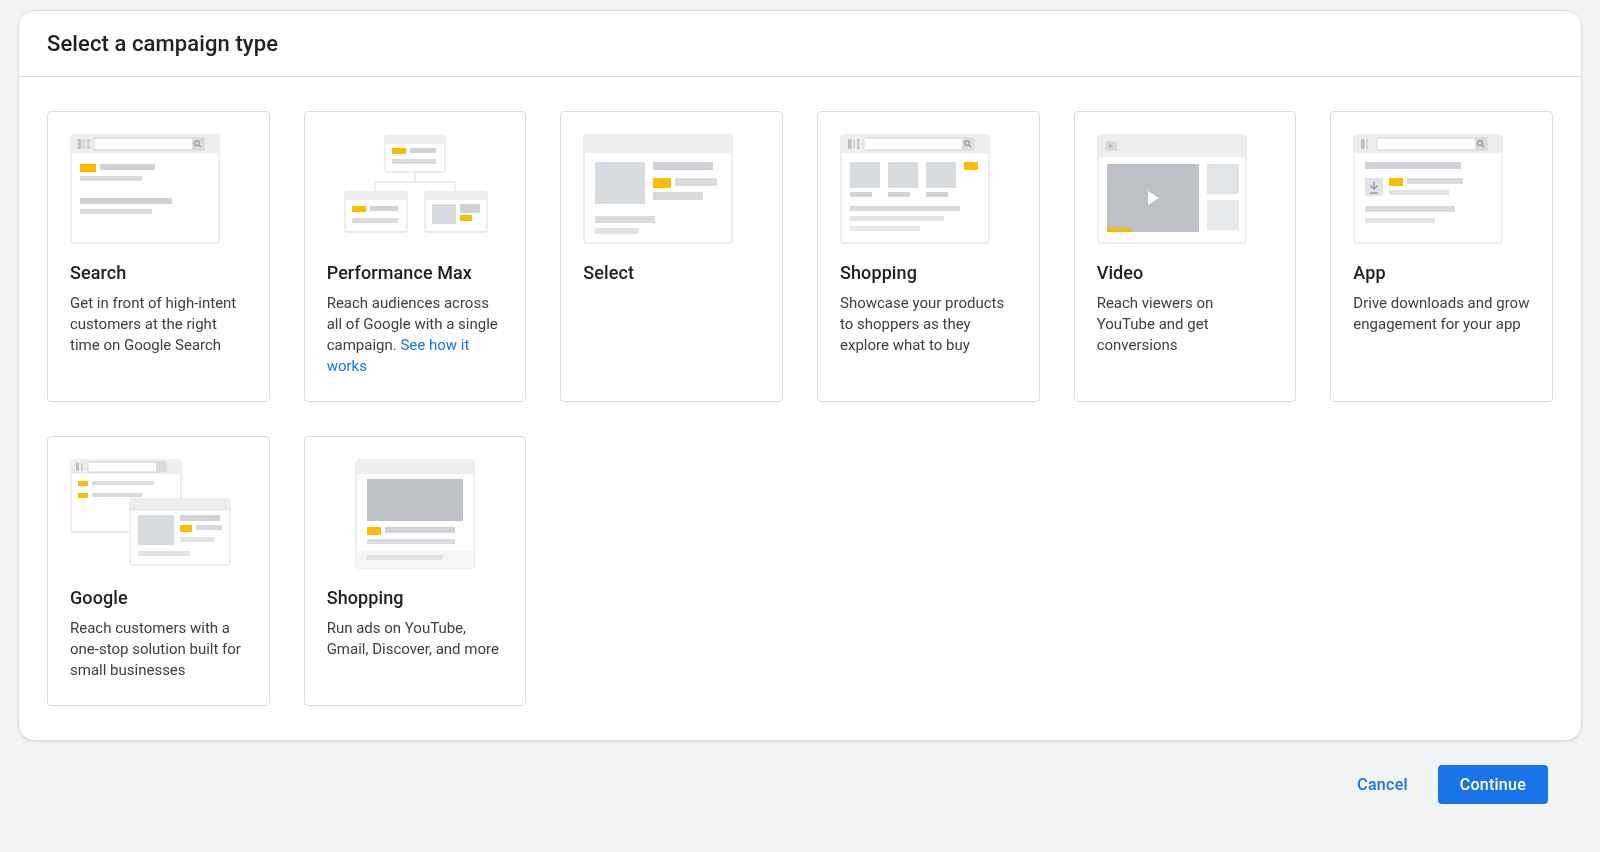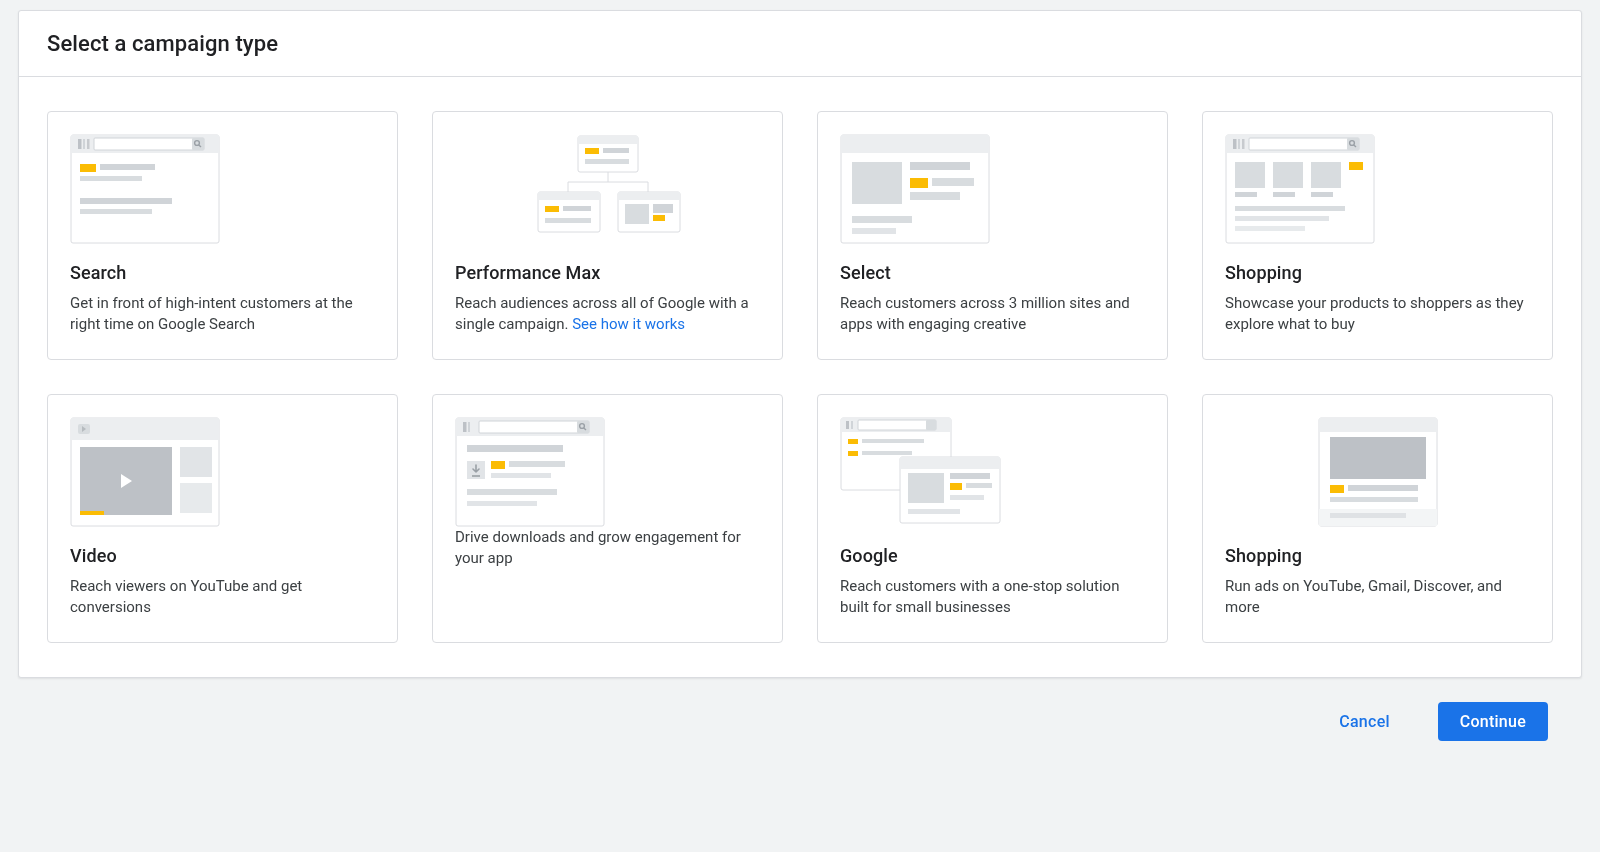--- a/index.html
+++ b/index.html
@@ -20,33 +20,33 @@
     color:var(--text);
     -webkit-font-smoothing:antialiased;
     width:1600px;
   }
   .page{
     padding:10px 18px 0 18px;
   }
   .panel{
     background:#fff;
     border:1px solid var(--grey-line);
-    border-radius:3px;
+    border-radius:16px;
     box-shadow:0 1px 2px rgba(60,64,67,.1);
   }
   .panel-header{
     padding:20px 28px;
     border-bottom:1px solid var(--grey-line);
     font-size:22px;
     font-weight:500;
     letter-spacing:.1px;
   }
   .grid{
     display:grid;
-    grid-template-columns:repeat(4,1fr);
+    grid-template-columns:repeat(6,1fr);
     gap:34px;
     padding:34px 28px 34px 28px;
   }
   .card{
     border:1px solid var(--grey-line);
     border-radius:4px;
     padding:22px 22px 24px 22px;
     cursor:pointer;
     background:#fff;
     transition:box-shadow .15s;
@@ -69,21 +69,21 @@
     align-items:center;
     justify-content:flex-start;
   }
   .thumb svg{display:block;}
 
   
   .footer{
     display:flex;
     justify-content:flex-end;
     align-items:center;
-    gap:26px;
+    gap:8px;
     padding:24px 34px 24px 0;
   }
   .btn{
     font-family:inherit;
     font-size:16px;
     font-weight:500;
     border-radius:4px;
     padding:10px 22px;
     border:none;
     cursor:pointer;
@@ -167,21 +167,20 @@
             <rect x="12" y="28" width="50" height="42" fill="#d8dcdf"></rect>
             <rect x="70" y="28" width="60" height="8" fill="#d0d4d8"></rect>
             <rect x="70" y="44" width="18" height="10" fill="#fbbc04"></rect>
             <rect x="92" y="44" width="42" height="8" fill="#d8dcdf"></rect>
             <rect x="70" y="58" width="50" height="8" fill="#d8dcdf"></rect>
             <rect x="12" y="82" width="60" height="7" fill="#d8dcdf"></rect>
             <rect x="12" y="94" width="44" height="6" fill="#e1e4e7"></rect>
           </svg>
         </div>
         <div class="card-title">Select</div>
-        <div class="card-desc">Reach customers across 3 million sites and apps with engaging creative</div>
       </div>
 
       <div class="card">
         <div class="thumb">
           <svg width="150" height="110" viewBox="0 0 150 110">
             <rect x="1" y="1" width="148" height="108" rx="2" fill="#fff" stroke="#dadce0"></rect>
             <rect x="1" y="1" width="148" height="18" fill="#eceef0"></rect>
             <rect x="8" y="5" width="3.5" height="10" fill="#bdc1c6"></rect>
             <rect x="13" y="5" width="2" height="10" fill="#d0d4d8"></rect>
             <rect x="17" y="5" width="2.5" height="10" fill="#c7cace"></rect>
@@ -242,20 +241,21 @@
             <rect x="12" y="44" width="18" height="18" fill="#e1e4e7"></rect>
             <path d="M21 48 v7 m-3 -3 l3 3 l3 -3" stroke="#9aa0a6" stroke-width="1.6" fill="none" stroke-linecap="round" stroke-linejoin="round"></path>
             <line x1="17" y1="59" x2="25" y2="59" stroke="#9aa0a6" stroke-width="1.6"></line>
             <rect x="36" y="44" width="14" height="8" fill="#fbbc04"></rect>
             <rect x="54" y="44" width="56" height="6" fill="#d8dcdf"></rect>
             <rect x="36" y="56" width="60" height="5" fill="#e1e4e7"></rect>
             <rect x="12" y="72" width="90" height="6" fill="#d8dcdf"></rect>
             <rect x="12" y="84" width="70" height="5" fill="#e1e4e7"></rect>
           </svg>
         </div>
+        <div class="card-title">App</div>
         <div class="card-desc">Drive downloads and grow engagement for your app</div>
       </div>
 
       <div class="card">
         <div class="thumb">
           <svg width="170" height="110" viewBox="0 0 170 110">
             <rect x="1" y="1" width="110" height="72" rx="2" fill="#fff" stroke="#dadce0"></rect>
             <rect x="1" y="1" width="110" height="14" fill="#eceef0"></rect>
             <rect x="6" y="4" width="3" height="8" fill="#bdc1c6"></rect>
             <rect x="11" y="4" width="2" height="8" fill="#d0d4d8"></rect>

